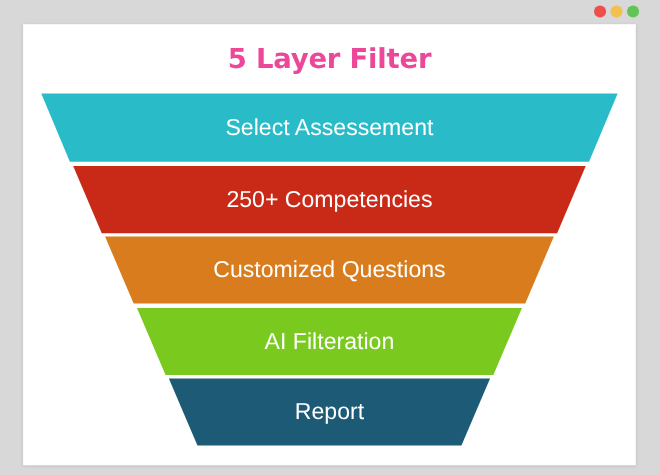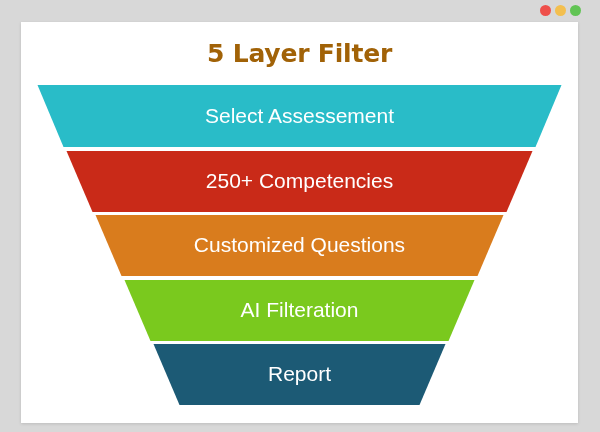--- a/index.html
+++ b/index.html
@@ -50,21 +50,21 @@
 
   
   #slide-title {
     position: absolute;
     left: 0;
     right: 0;
     top: 17px;
     text-align: center;
     font-size: 25px;
     font-weight: bold;
-    color: #a16207;
+    color: #ec4899;
     letter-spacing: -0.2px;
     font-family: "DejaVu Sans", sans-serif;
     white-space: nowrap;
   }
 
   
   #funnel-chart {
     position: absolute;
     left: 0;
     top: 0;

